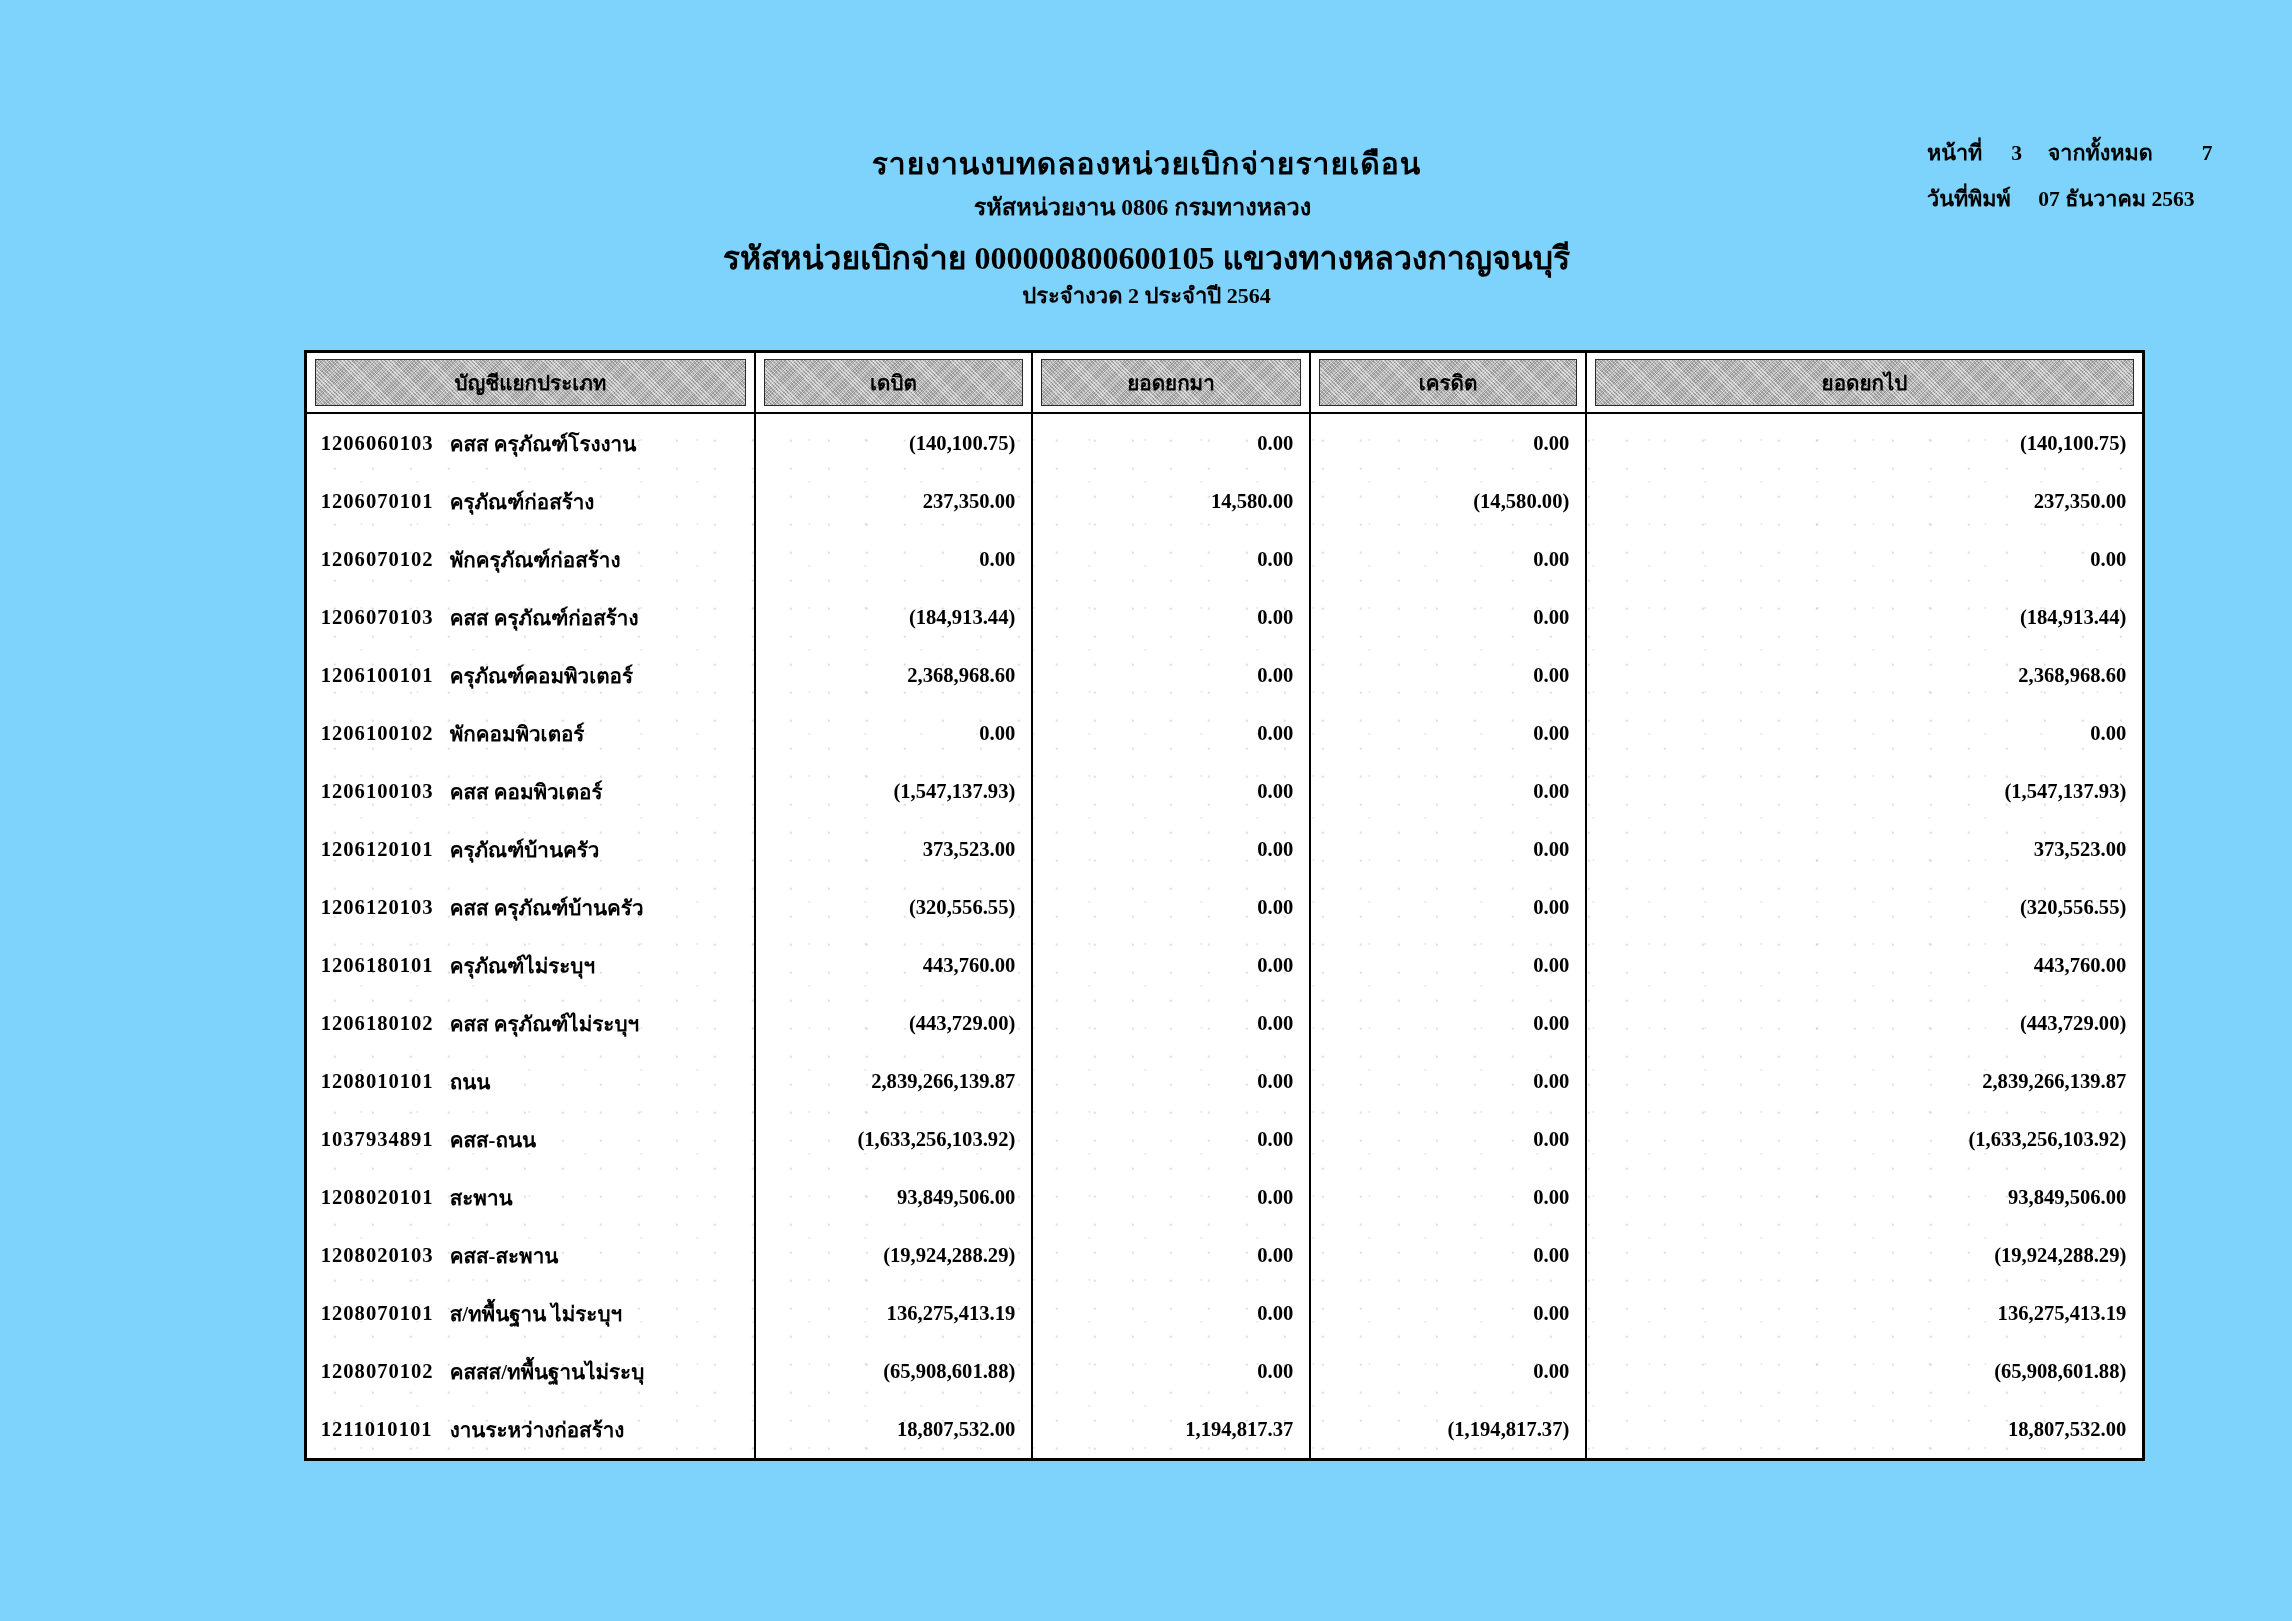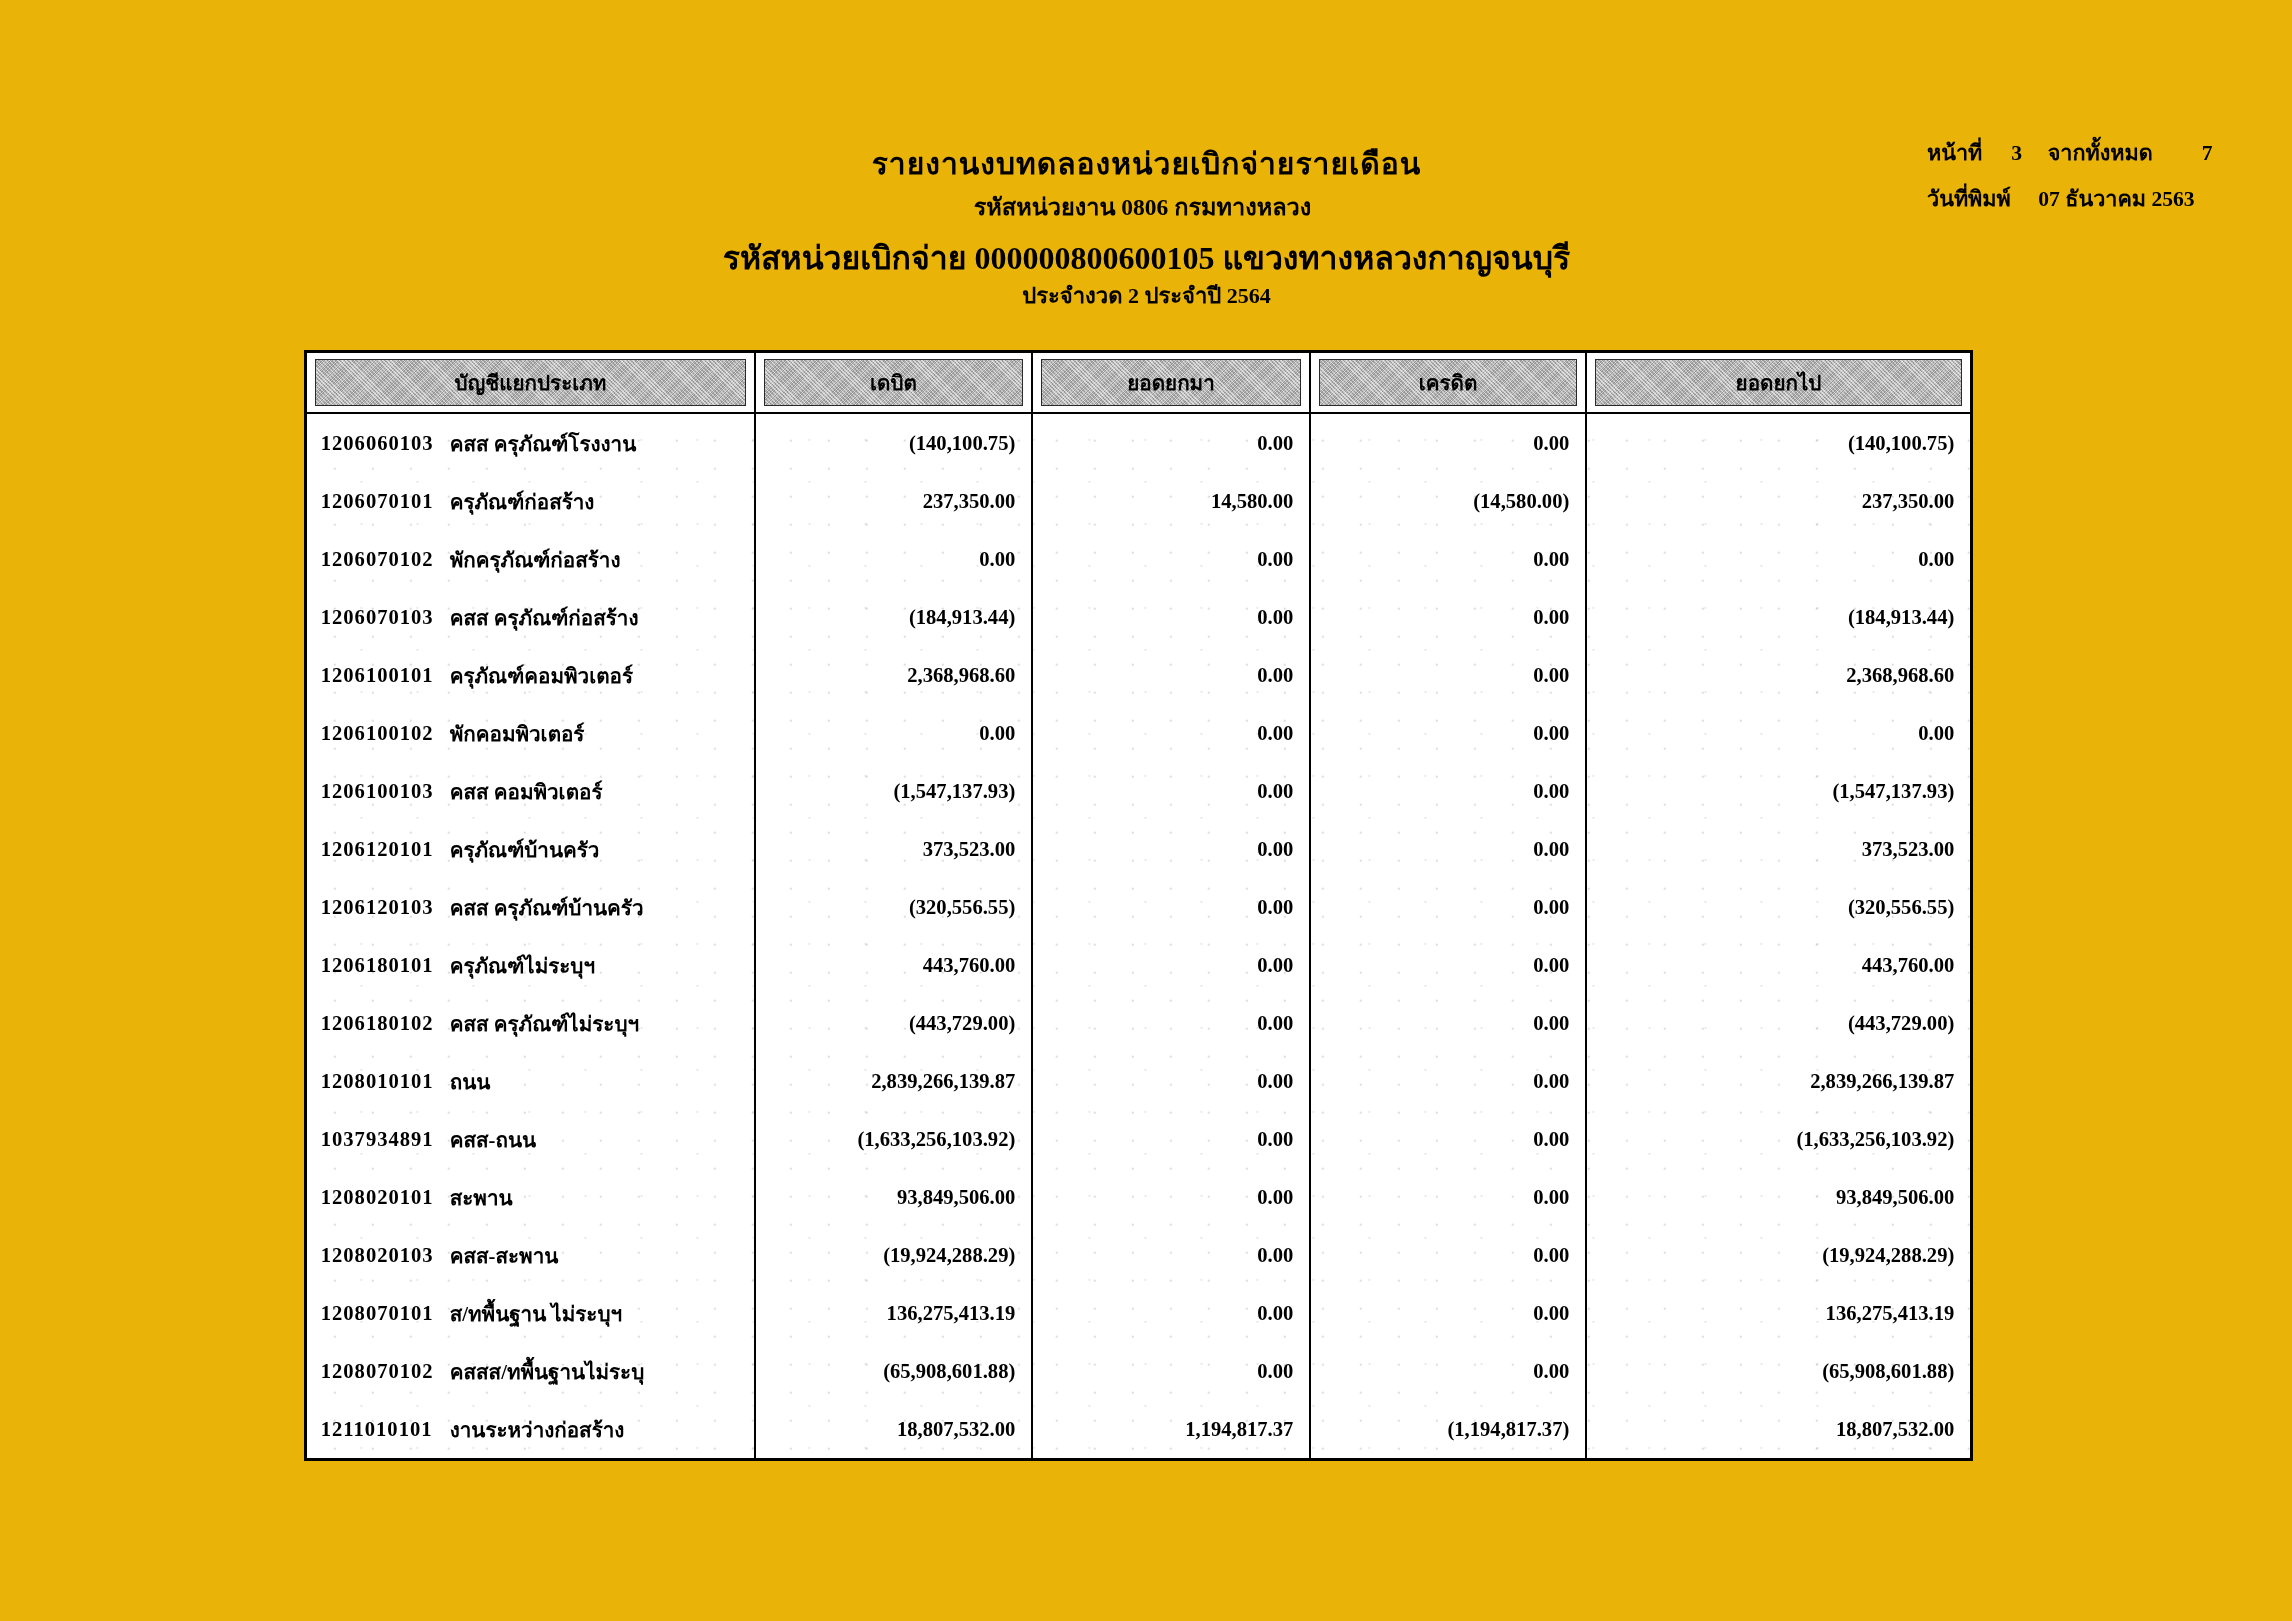--- a/index.html
+++ b/index.html
@@ -3,21 +3,21 @@
 <meta charset="utf-8">
 <style>
   * { box-sizing: border-box; margin: 0; padding: 0; }
   html, body { background: #e8e8e8; }
   body { font-family: "Liberation Serif", "DejaVu Serif", serif; color: #000; }
 
   .page {
     position: relative;
     width: 2293px;
     height: 1621px;
-    background: #eab308;
+    background: #7dd3fc;
     overflow: hidden;
   }
 
   
   .doc-header { position: absolute; left: 0; right: 0; top: 0; text-align: center; }
   .doc-title   { position: absolute; left: 0; right: 0; top: 140px; font-size: 30px; font-weight: bold; letter-spacing: 1px; }
   .doc-sub1    { position: absolute; left: 0; right: 8px; top: 188px; font-size: 23.5px; font-weight: bold; }
   .doc-sub2    { position: absolute; left: 0; right: 0; top: 232px; font-size: 32px; font-weight: bold; }
   .doc-sub3    { position: absolute; left: 0; right: 0; top: 278px; font-size: 22px; font-weight: bold; }
 
@@ -27,21 +27,21 @@
   .pi-gap-a { display: inline-block; width: 29px; }
   .pi-gap-b { display: inline-block; width: 25.5px; }
   .pi-gap-c { display: inline-block; width: 49px; }
   .pi-gap-d { display: inline-block; width: 27.4px; }
 
   
   .tbl {
     position: absolute;
     left: 304px;
     top: 350px;
-    width: 1669px;
+    width: 1841px;
     border: 3.9px solid #000;
     background: #fff;
   }
   .thead, .tbody {
     display: grid;
     grid-template-columns: 449px 277px 278px 276px 1fr;
   }
   .thead { border-bottom: 2.9px solid #000; }
   .th {
     height: 59px;

